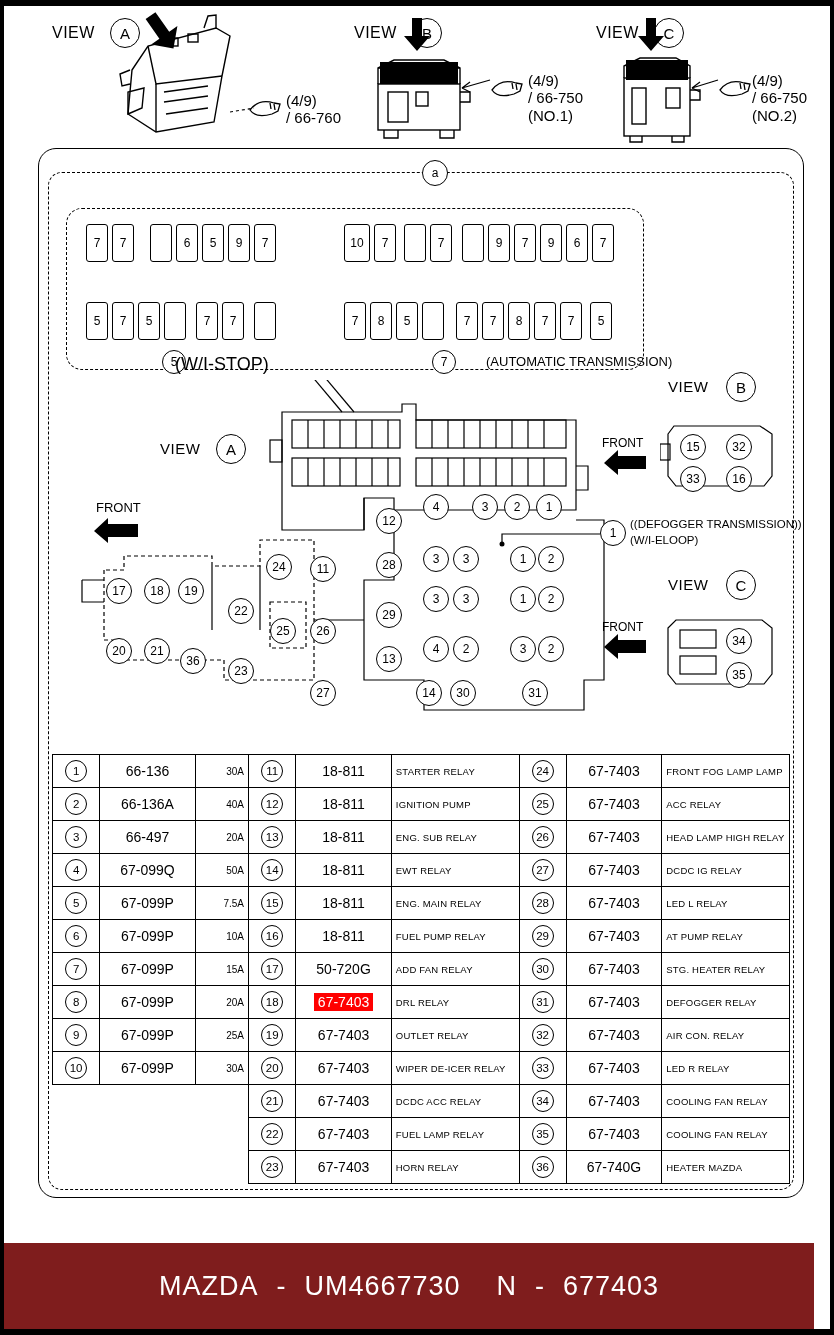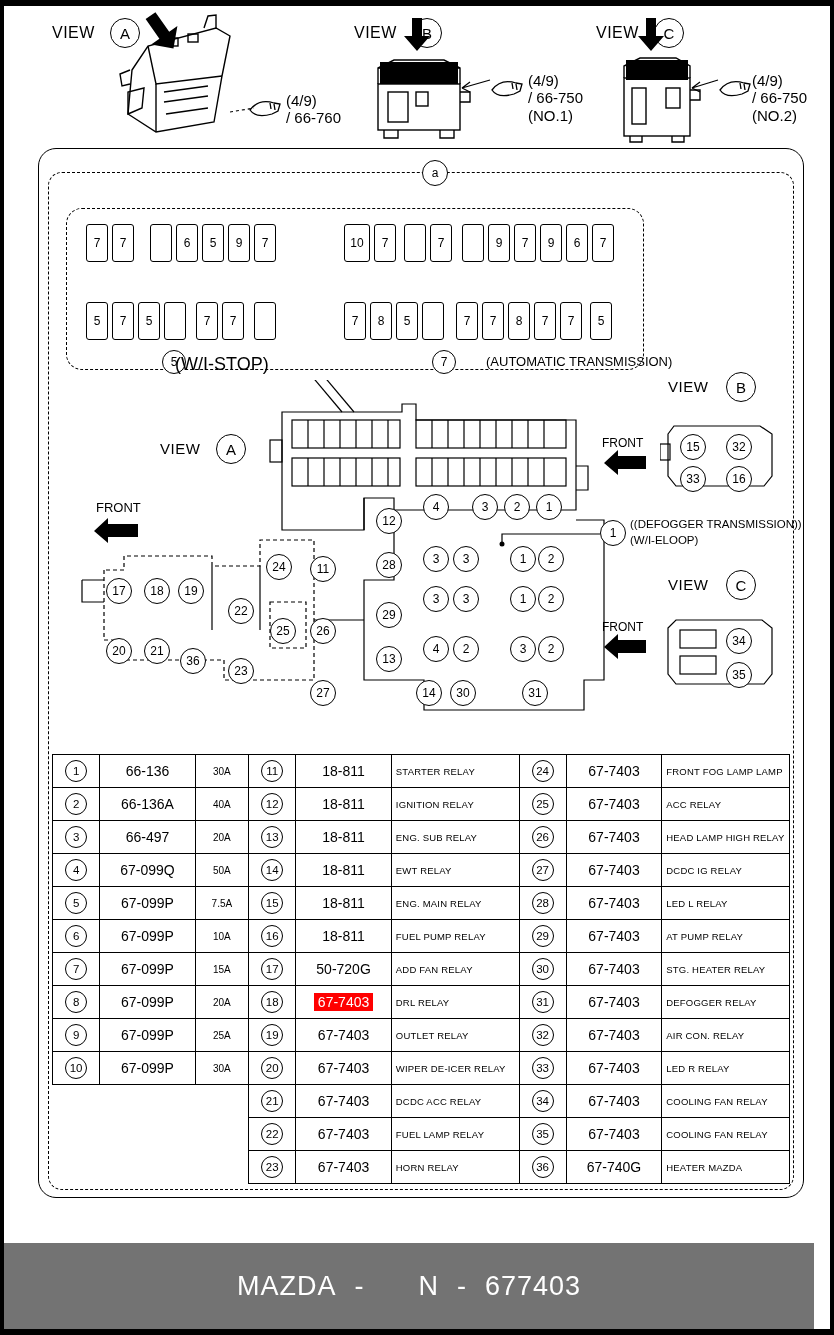--- a/index.html
+++ b/index.html
@@ -118,40 +118,40 @@
     font-size: 12.5px;
   }
   #table td {
     border: 1px solid #000;
     height: 32px;
     padding: 0 4px;
     vertical-align: middle;
   }
   td.cnum { width: 38px; text-align: center; padding: 0; }
   td.pno  { width: 86px; text-align: center; font-size: 14px; }
-  td.amp  { width: 44px; text-align: center; font-size: 10px; }
+  td.amp  { width: 44px; text-align: right; font-size: 10px; }
   td.desc { width: 118px; font-size: 9.5px; letter-spacing: .2px; }
   td.blank { border: none !important; }
   .cnum .circ { width: 22px; height: 22px; margin: 0 auto; font-size: 11.5px; }
   .hl {
     background: #ff0000;
     color: #fff;
     display: inline-block;
     padding: 1px 4px;
     font-size: 14px;
   }
   .hl-cell { text-align: center; }
 
   
   #footer {
     position: absolute;
     left: 0; right: 16px;
     bottom: 6px;
     height: 86px;
-    background: #737373;
+    background: #7f1d1d;
     color: #fff;
     display: flex;
     align-items: center;
     justify-content: center;
     font-size: 27px;
     letter-spacing: 1px;
   }
   #footer .sep { display: inline-block; width: 18px; }
   svg { display: block; }
 </style>
@@ -466,21 +466,21 @@
       <tr>
         <td class="cnum">
             <div class="circ">2</div>
           </td>
         <td class="pno">66-136A</td>
         <td class="amp">40A</td>
         <td class="cnum">
             <div class="circ">12</div>
           </td>
         <td class="pno">18-811</td>
-        <td class="desc">IGNITION RELAY</td>
+        <td class="desc">IGNITION PUMP</td>
         <td class="cnum">
             <div class="circ">25</div>
           </td>
         <td class="pno">67-7403</td>
         <td class="desc">ACC RELAY</td>
       </tr>
       <tr>
         <td class="cnum">
             <div class="circ">3</div>
           </td>
@@ -662,20 +662,21 @@
         <td class="desc">HEATER MAZDA</td>
       </tr>
     </tbody>
   </table>
 
   <div id="footer">
     <span>MAZDA</span>
     <span class="sep"></span>
     <span>-</span>
     <span class="sep"></span>
+    <span>UM4667730</span>
     <span class="sep"></span>
       <span class="sep"></span>
     <span>N</span>
     <span class="sep"></span>
     <span>-</span>
     <span class="sep"></span>
     <span>677403</span>
   </div>
 </div>
 

